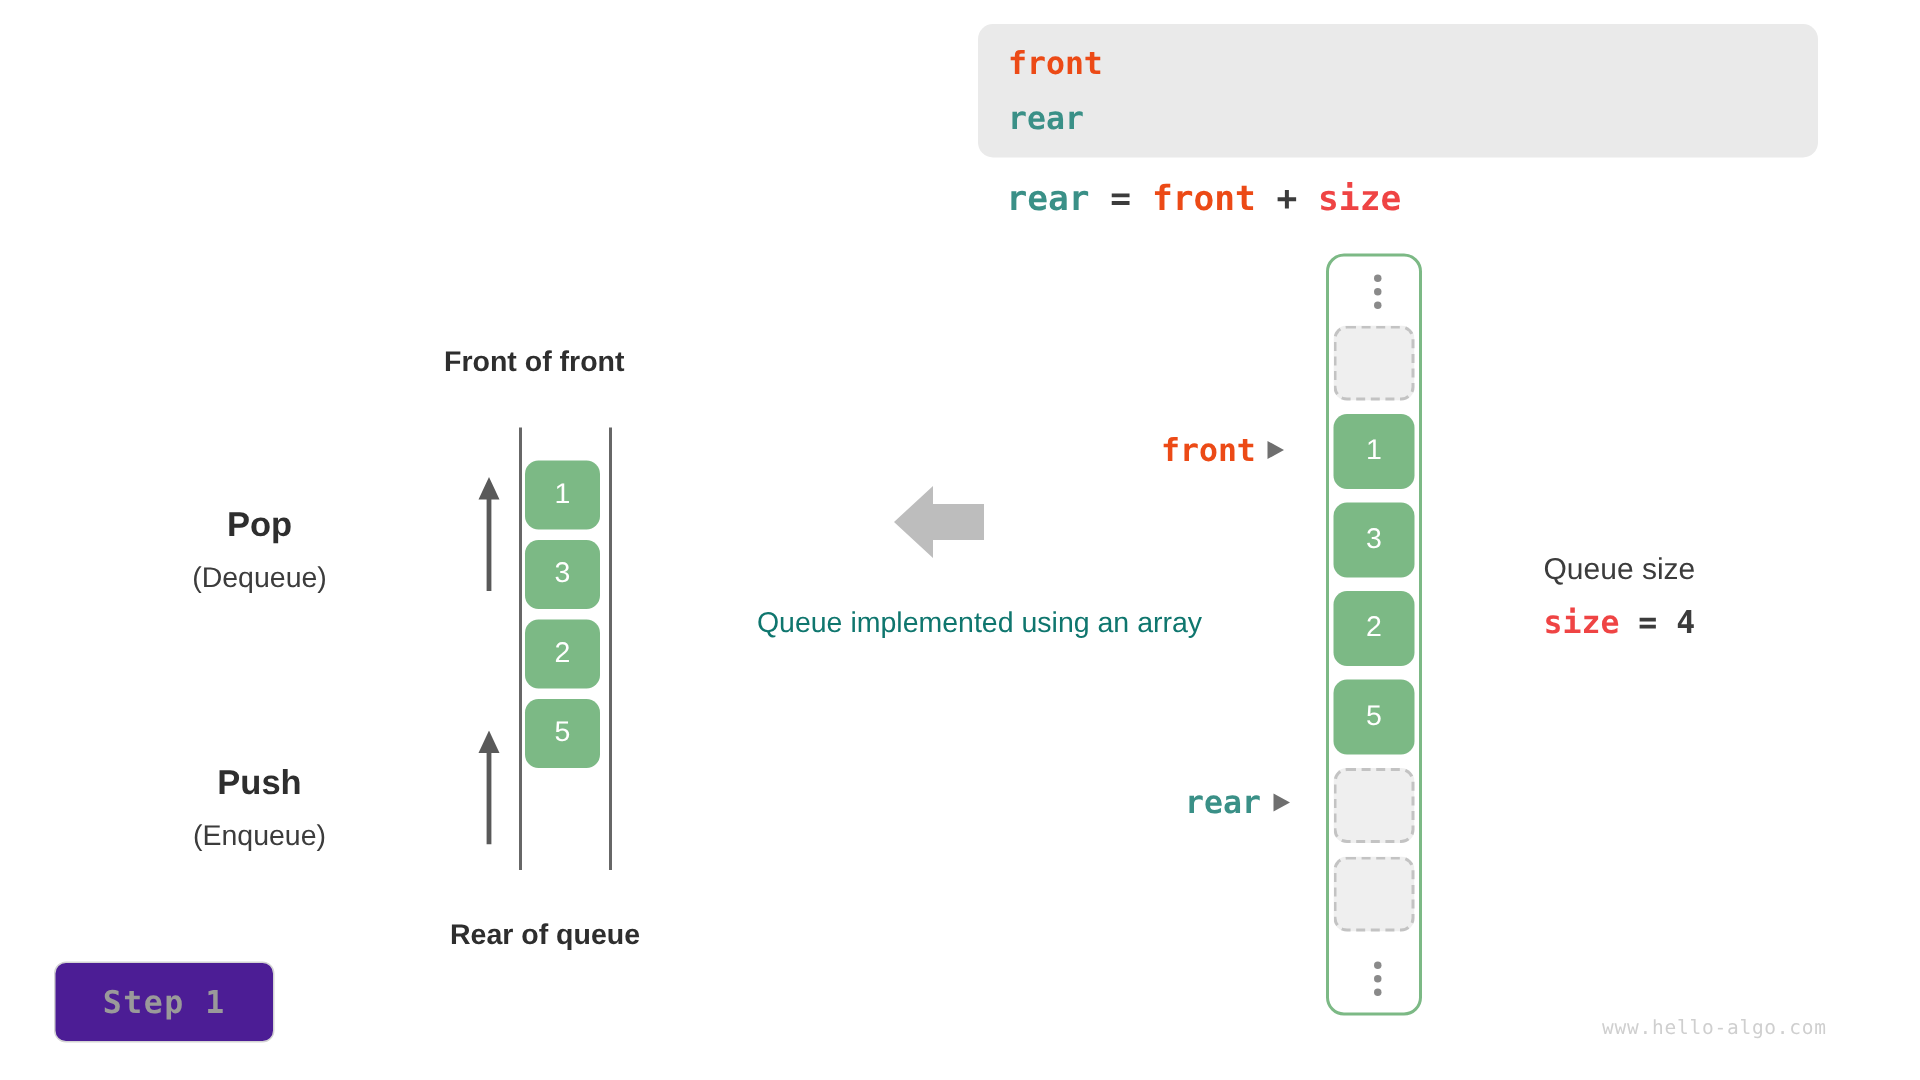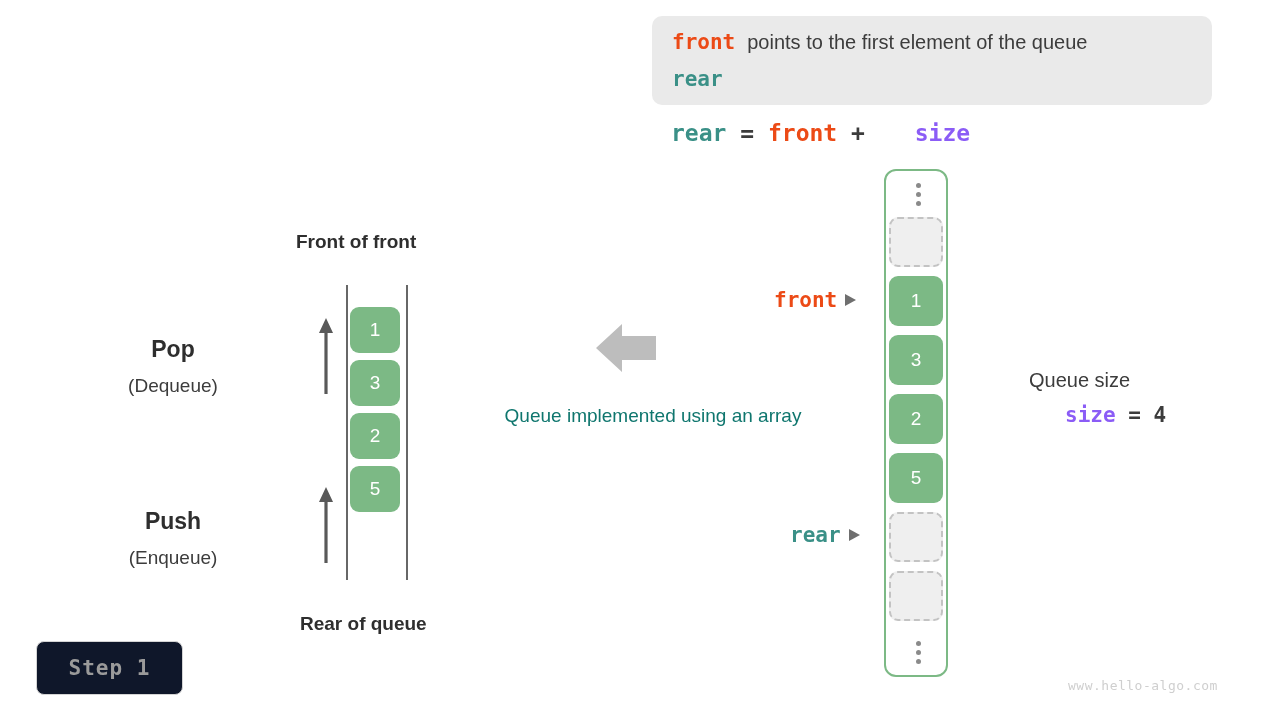--- a/index.html
+++ b/index.html
@@ -33,21 +33,21 @@
     align-items: baseline;
     height: 37px;
     padding-left: 20px;
   }
   .mono {
     font-family: "DejaVu Sans Mono", "Liberation Mono", monospace;
     font-weight: bold;
   }
   .kw-front { color: #ec4a16; }
   .kw-rear  { color: #3a9087; }
-  .kw-size  { color: #8b5cf6; margin-left: 36px; }
+  .kw-size  { color: #ef4444; }
   .info-kw {
     font-size: 21px;
     letter-spacing: 0px;
   }
   .info-text {
     font-size: 20px;
     color: #3c3c3c;
     margin-left: 12px;
   }
 
@@ -206,21 +206,21 @@
   }
 
   
   #step-badge {
     left: 36px;
     top: 641px;
     width: 145px;
     height: 52px;
     border: 1px solid #d4d4d4;
     border-radius: 8px;
-    background: #0f172a;
+    background: #4c1d95;
     display: flex;
     align-items: center;
     justify-content: center;
     color: #9a9a9a;
     font-size: 21px;
     letter-spacing: 1px;
   }
 
   
   #watermark {
@@ -231,21 +231,20 @@
     color: #cfcfcf;
     letter-spacing: 0.5px;
   }
 </style>
 </head>
 <body>
 
 <div class="abs" id="info-box">
   <div class="info-line">
     <span class="mono info-kw kw-front">front</span>
-    <span class="info-text">points to the first element of the queue</span>
   </div>
   <div class="info-line">
     <span class="mono info-kw kw-rear">rear</span>
   </div>
 </div>
 
 <div class="abs" id="formula">
   <span class="mono kw-rear">rear</span>
   <span class="op"> = </span>
   <span class="mono kw-front">front</span>

